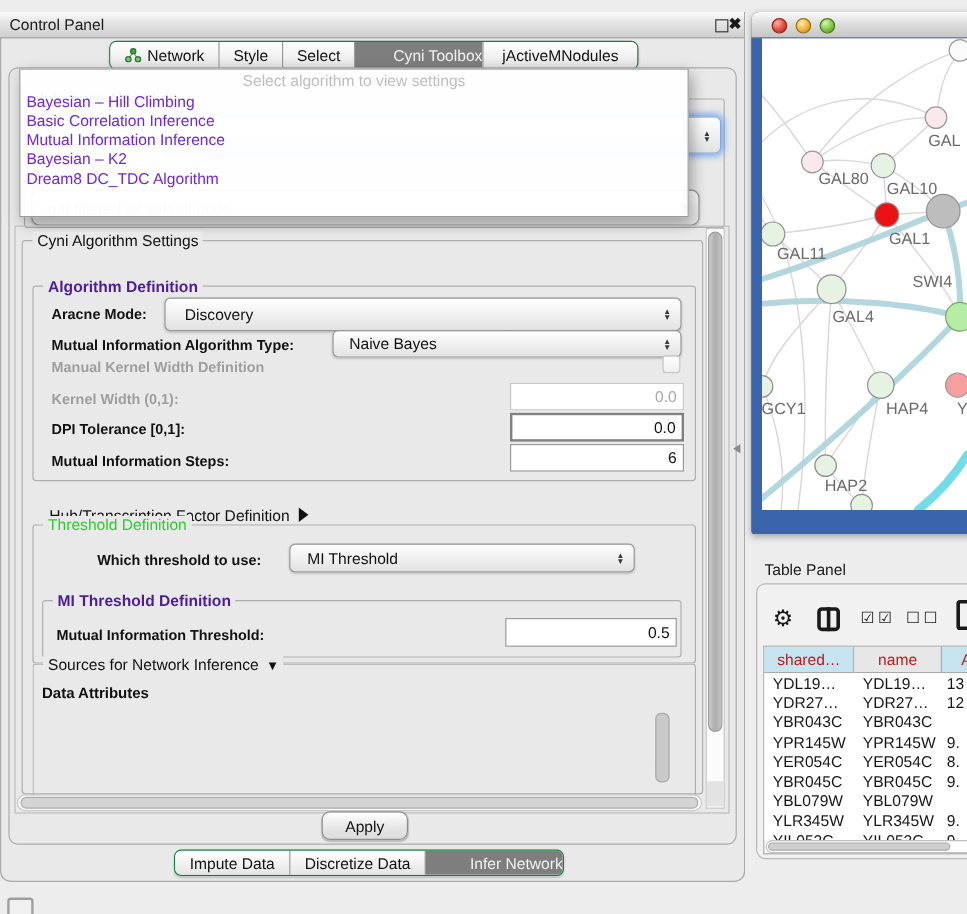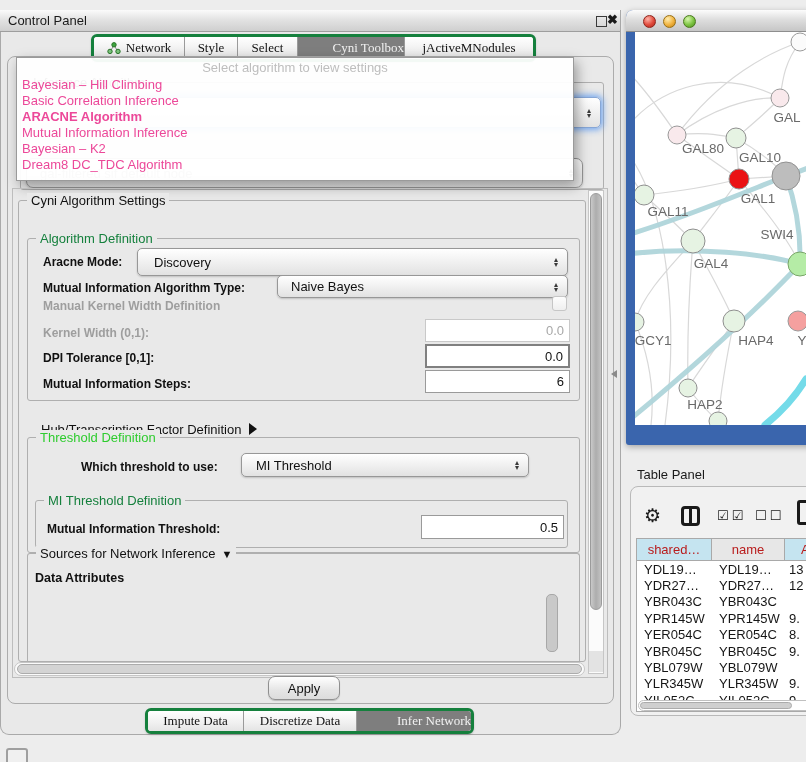--- a/index.html
+++ b/index.html
@@ -10,22 +10,22 @@
   
   #cp{left:0;top:10px;width:619px;height:724px;border:1px solid #A9A9A9;border-top:none;
       border-radius:0 0 9px 9px;background:#E9E9E9;}
   #cp-titlebar{left:0;top:10px;width:620px;height:21px;
       background:linear-gradient(#FBFBFB,#E3E3E3 45%,#CFCFCF);border-bottom:1px solid #9E9E9E;}
   #cp-title{left:8px;top:13px;font-size:13px;color:#1A1A1A;}
   #cp-float{left:596px;top:16px;width:9px;height:9px;border:1px solid #3A3A3A;background:transparent;}
   #cp-close{left:607px;top:12px;font-size:13px;font-weight:bold;color:#1A1A1A;}
 
   
-  .tabs{position:absolute;display:flex;height:22px;border:3px solid #15803d;border-radius:6px;
-        overflow:hidden;background:#fff;box-shadow:0 1px 2px rgba(0,0,0,.18);font-family:Liberation Serif, serif;}
+  .tabs{position:absolute;display:flex;height:22px;border:1px solid #15803d;border-radius:6px;
+        overflow:hidden;background:#fff;box-shadow:0 1px 2px rgba(0,0,0,.18);}
   .tab{display:flex;align-items:center;justify-content:center;font-size:13px;color:#111;
        background:linear-gradient(#FFFFFF,#EDEDED 70%,#E4E4E4);border-left:1px solid #9A9A9A;box-sizing:border-box;}
   .tab:first-child{border-left:none;}
   .tab.sel{background:#7E7E7E;color:#F2F2F2;justify-content:flex-end;}
   #top-tabs{left:91px;top:34px;}
   #top-tabs .tab:nth-child(1){width:90px;}
   #top-tabs .tab:nth-child(2){width:53px;}
   #top-tabs .tab:nth-child(3){width:60px;}
   #top-tabs .tab:nth-child(4){width:107px;}
   #top-tabs .tab:nth-child(5){width:129px;}
@@ -48,28 +48,28 @@
   .spin{position:absolute;right:9px;top:50%;transform:translateY(-50%);display:flex;flex-direction:column;
         align-items:center;font-size:8px;line-height:5px;color:#3A3A3A;}
   #algo-combo-ghost{left:137px;top:97px;width:464px;height:31px;border:1px solid #86A6D6;
         box-shadow:0 0 6px 2px rgba(96,156,240,.85);}
   #table-combo-ghost{left:26px;top:158px;width:557px;height:30px;border-radius:7px;color:#9A9A9A;}
 
   
   #algo-popup{left:16px;top:57px;width:558px;height:124px;background:rgba(255,255,255,.95);
         border:1px solid #9A9A9A;box-shadow:3px 5px 12px rgba(0,0,0,.35);box-sizing:border-box;}
   #popup-placeholder{height:19px;line-height:19px;text-align:center;color:#BEBEBE;font-size:13px;}
-  .popup-item{height:16px;line-height:16px;padding-left:5px;font-size:13px;color:#ec4899;white-space:nowrap;}
+  .popup-item{height:16px;line-height:16px;padding-left:5px;font-size:13px;color:#6d28d9;white-space:nowrap;}
   .popup-item.bold{font-weight:bold;}
 
   
   #viewport{left:12px;top:188px;width:594px;height:488px;border:1px solid #BDBDBD;}
   #cyni-grp{left:18px;top:200px;width:566px;height:460px;}
   #algdef-grp{left:27px;top:238px;width:551px;height:161px;}
-  #algdef-grp>.glabel,#midef-grp>.glabel{color:#15803d;}
+  #algdef-grp>.glabel,#midef-grp>.glabel{color:#4c1d95;font-weight:bold;}
   #thr-grp{left:27px;top:437px;width:551px;height:114px;}
   #thr-grp>.glabel{color:#2ECC2E;}
   #midef-grp{left:35px;top:500px;width:531px;height:46px;}
   #src-grp{left:27px;top:553px;width:551px;height:110px;border-bottom:none;}
 
   .lbl{position:absolute;font-size:12px;font-weight:bold;white-space:nowrap;}
   .lbl.dis{color:#9E9E9E;}
   .plain{position:absolute;font-size:13px;white-space:nowrap;}
   .fld{position:absolute;background:#fff;border:1px solid #9A9A9A;box-sizing:border-box;
        font-size:13px;display:flex;align-items:center;justify-content:flex-end;padding:0 5px;}
@@ -189,21 +189,20 @@
   <div id="table-combo-ghost" class="combo">
     <span>gal-filtered sif default node</span>
     <span class="spin">▴<br>▾</span>
   </div>
 
   <div id="algo-popup" class="abs">
     <div id="popup-placeholder">Select algorithm to view settings</div>
     <div id="popup-items">
         <div class="popup-item">Bayesian – Hill Climbing</div>
         <div class="popup-item">Basic Correlation Inference</div>
-        <div class="popup-item bold">ARACNE Algorithm</div>
         <div class="popup-item">Mutual Information Inference</div>
         <div class="popup-item">Bayesian – K2</div>
         <div class="popup-item">Dream8 DC_TDC Algorithm</div>
       </div>
   </div>
 
   <div id="viewport" class="abs"></div>
 
   <div id="cyni-grp" class="grp">
     <span class="glabel">Cyni Algorithm Settings</span>

